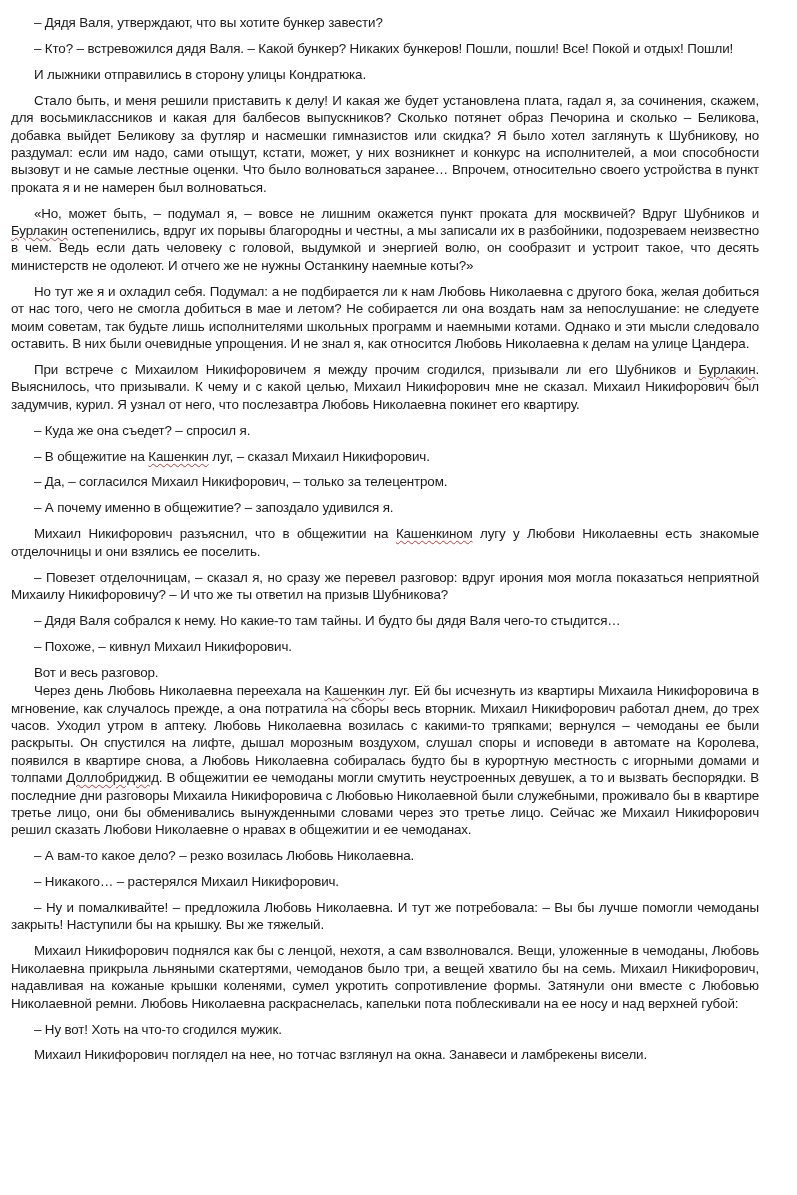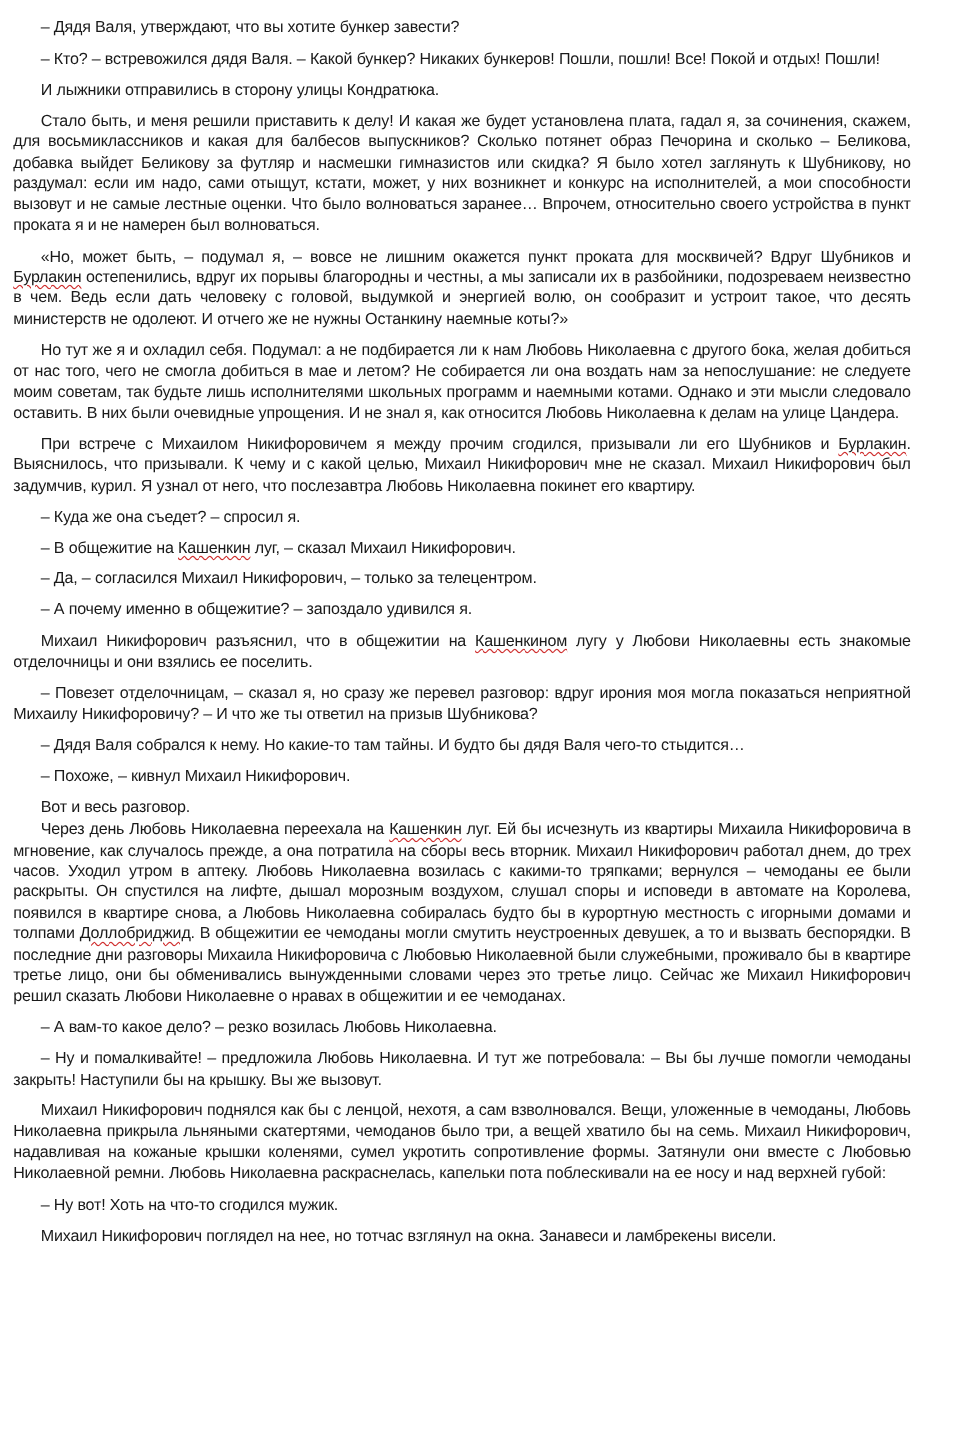--- a/index.html
+++ b/index.html
@@ -56,17 +56,18 @@
     <p class="p dash"><span>–  В общежитие на </span><span class="sp">Кашенкин</span><span> луг, – сказал Михаил Никифорович.</span></p>
     <p class="p dash"><span>–  Да, – согласился Михаил Никифорович, – только за телецентром.</span></p>
     <p class="p dash"><span>–  А почему именно в общежитие? – запоздало удивился я.</span></p>
     <p class="p"><span>Михаил Никифорович разъяснил, что в общежитии на </span><span class="sp">Кашенкином</span><span> лугу у Любови Николаевны есть знакомые отделочницы и они взялись ее поселить.</span></p>
     <p class="p dash"><span>– Повезет отделочницам, – сказал я, но сразу же перевел разговор: вдруг ирония моя могла показаться неприятной Михаилу Никифоровичу? – И что же ты ответил на призыв Шубникова?</span></p>
     <p class="p dash"><span>–  Дядя Валя собрался к нему. Но какие-то там тайны. И будто бы дядя Валя чего-то стыдится…</span></p>
     <p class="p dash"><span>–  Похоже, – кивнул Михаил Никифорович.</span></p>
     <p class="p tight"><span>Вот и весь разговор.</span></p>
     <p class="p"><span>Через день Любовь Николаевна переехала на </span><span class="sp">Кашенкин</span><span> луг. Ей бы исчезнуть из квартиры Михаила Никифоровича в мгновение, как случалось прежде, а она потратила на сборы весь вторник. Михаил Никифорович работал днем, до трех часов. Уходил утром в аптеку. Любовь Николаевна возилась с какими-то тряпками; вернулся – чемоданы ее были раскрыты. Он спустился на лифте, дышал морозным воздухом, слушал споры и исповеди в автомате на Королева, появился в квартире снова, а Любовь Николаевна собиралась будто бы в курортную местность с игорными домами и толпами </span><span class="sp">Доллобриджид</span><span>. В общежитии ее чемоданы могли смутить неустроенных девушек, а то и вызвать беспорядки. В последние дни разговоры Михаила Никифоровича с Любовью Николаевной были служебными, проживало бы в квартире третье лицо, они бы обменивались вынужденными словами через это третье лицо. Сейчас же Михаил Никифорович решил сказать Любови Николаевне о нравах в общежитии и ее чемоданах.</span></p>
     <p class="p dash"><span>–  А вам-то какое дело? – резко возилась Любовь Николаевна.</span></p>
-    <p class="p dash"><span>–  Ну и помалкивайте! – предложила Любовь Николаевна. И тут же потребовала: – Вы бы лучше помогли чемоданы закрыть! Наступили бы на крышку. Вы же вызовут.</span></p>
+    <p class="p dash"><span>–  Никакого… – растерялся Михаил Никифорович.</span></p>
+    <p class="p dash"><span>–  Ну и помалкивайте! – предложила Любовь Николаевна. И тут же потребовала: – Вы бы лучше помогли чемоданы закрыть! Наступили бы на крышку. Вы же тяжелый.</span></p>
     <p class="p"><span>Михаил Никифорович поднялся как бы с ленцой, нехотя, а сам взволновался. Вещи, уложенные в чемоданы, Любовь Николаевна прикрыла льняными скатертями, чемоданов было три, а вещей хватило бы на семь. Михаил Никифорович, надавливая на кожаные крышки коленями, сумел укротить сопротивление формы. Затянули они вместе с Любовью Николаевной ремни. Любовь Николаевна раскраснелась, капельки пота поблескивали на ее носу и над верхней губой:</span></p>
     <p class="p dash"><span>–  Ну вот! Хоть на что-то сгодился мужик.</span></p>
     <p class="p"><span>Михаил Никифорович поглядел на нее, но тотчас взглянул на окна. Занавеси и ламбрекены висели.</span></p>
   </div>
 
 </body></html>

